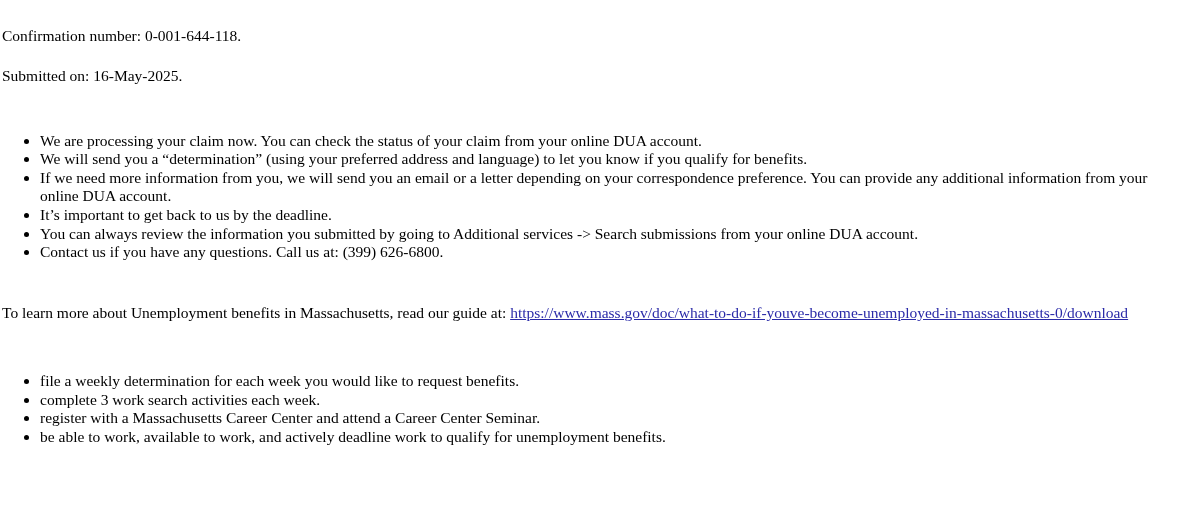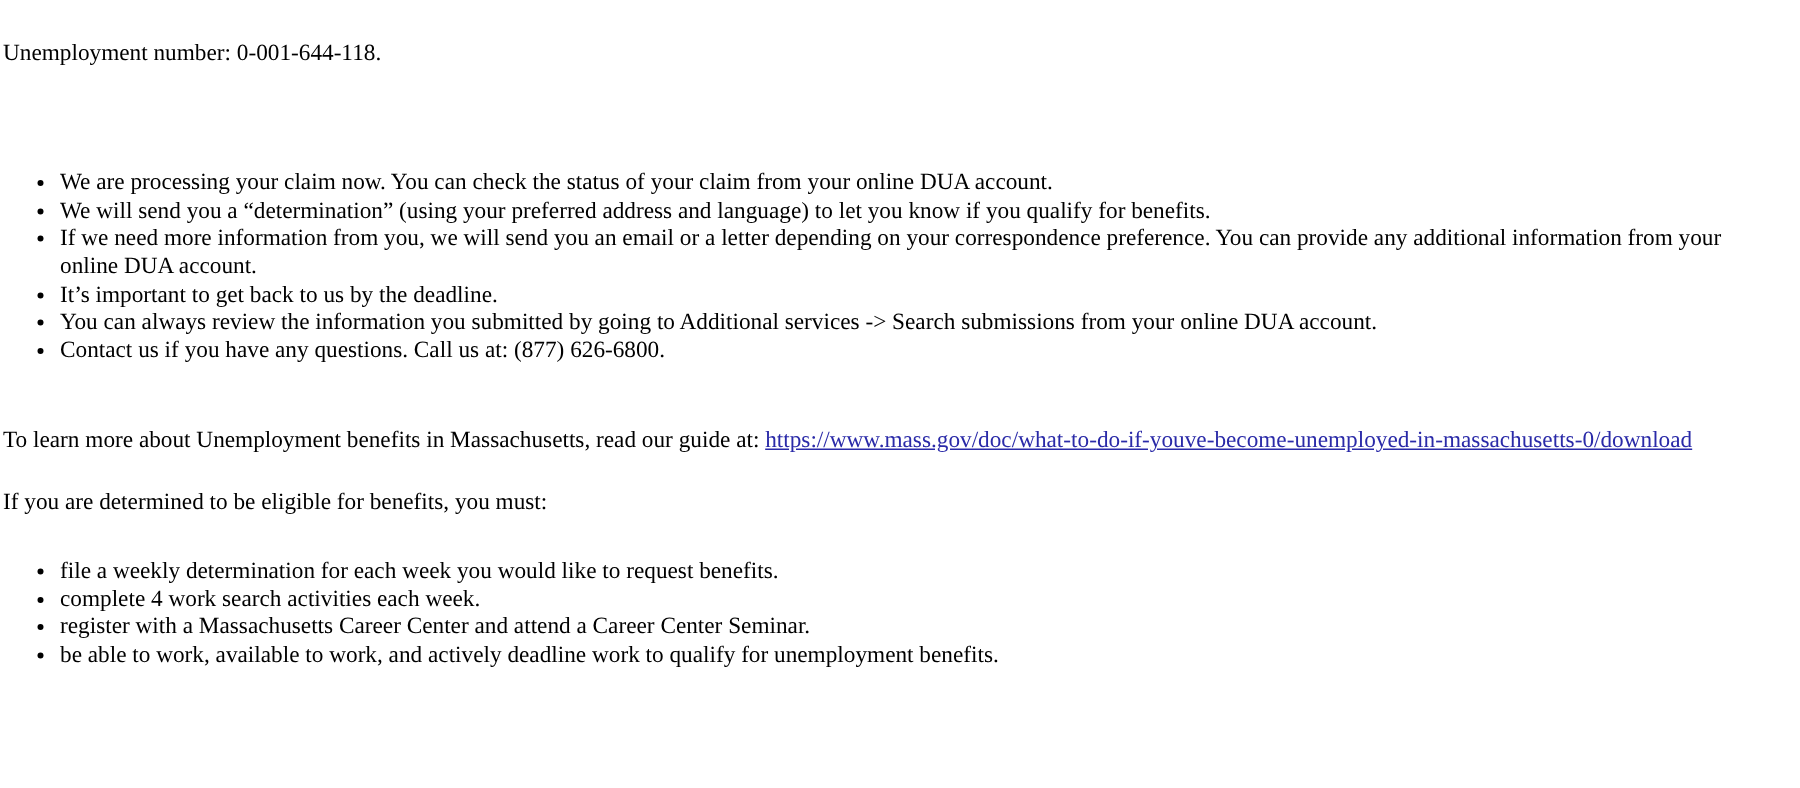--- a/index.html
+++ b/index.html
@@ -43,51 +43,51 @@
   }
 </style>
 </head>
 <body>
 
 <div class="page">
 
 
   <div class="spacer-md"></div>
 
-  <p class="para"><span>Unemployment number: </span><strong class="bold">0-001-644-118</strong><span>.</span></p>
+  <p class="para"><span>Confirmation number: </span><strong class="bold">0-001-644-118</strong><span>.</span></p>
 
   <div class="spacer-md"></div>
 
+  <p class="para">Submitted on: 16-May-2025.</p>
 
   <div class="spacer-lg"></div>
   <div style="height:18px"></div>
 
   <ul class="bullets">
     <li>We are processing your claim now. You can check the status of your claim from your online DUA account.</li>
     <li>We will send you a “determination” (using your preferred address and language) to let you know if you qualify for benefits.</li>
     <li>If we need more information from you, we will send you an email or a letter depending on your correspondence preference. You can provide any additional information from your online DUA account.</li>
     <li>It’s important to get back to us by the deadline.</li>
     <li>You can always review the information you submitted by going to Additional services -&gt; Search submissions from your online DUA account.</li>
-    <li>Contact us if you have any questions. Call us at: (877) 626-6800.</li>
+    <li>Contact us if you have any questions. Call us at: (399) 626-6800.</li>
   </ul>
 
   <div class="spacer-lg"></div>
   <div style="height:14px"></div>
 
   <p class="para"><span>To learn more about Unemployment benefits in Massachusetts, read our guide at: </span><a class="doclink" href="#">https://www.mass.gov/doc/what-to-do-if-youve-become-unemployed-in-massachusetts-0/download</a></p>
 
   <div class="spacer-md"></div>
 
-  <p class="para">If you are determined to be eligible for benefits, you must:</p>
 
   <div class="spacer-lg"></div>
 
   <ul class="bullets">
     <li>file a weekly determination for each week you would like to request benefits.</li>
-    <li>complete 4 work search activities each week.</li>
+    <li>complete 3 work search activities each week.</li>
     <li>register with a Massachusetts Career Center and attend a Career Center Seminar.</li>
     <li>be able to work, available to work, and actively deadline work to qualify for unemployment benefits.</li>
   </ul>
 
   <div class="spacer-lg"></div>
   <div style="height:20px"></div>
 
 </div>
 
 </body></html>

